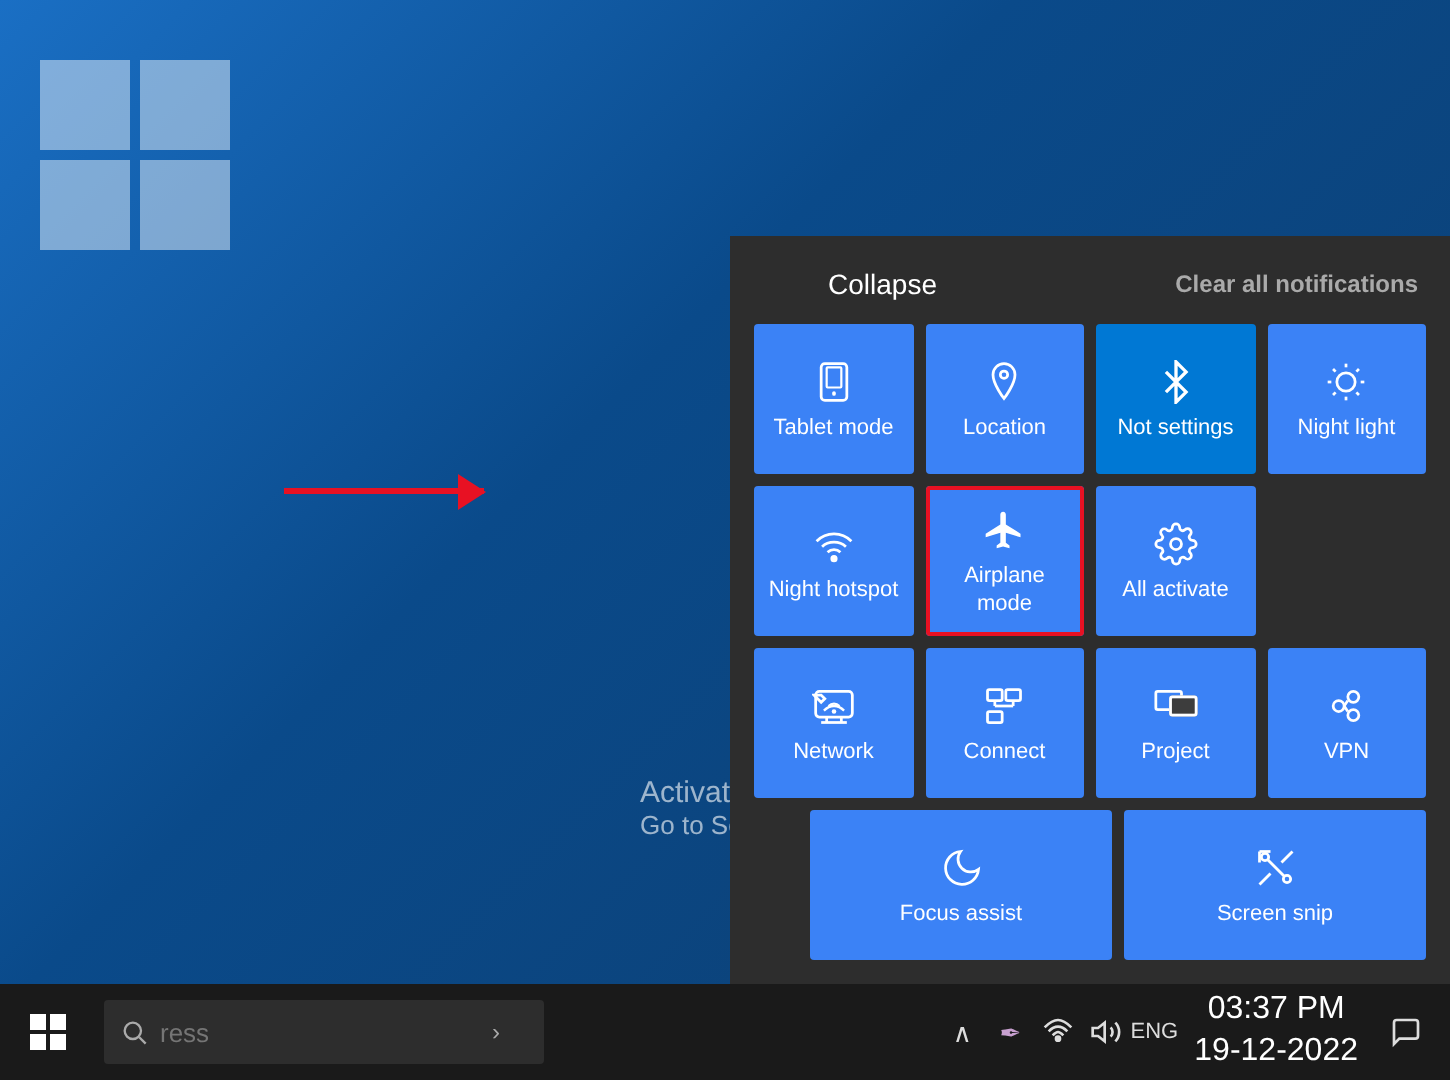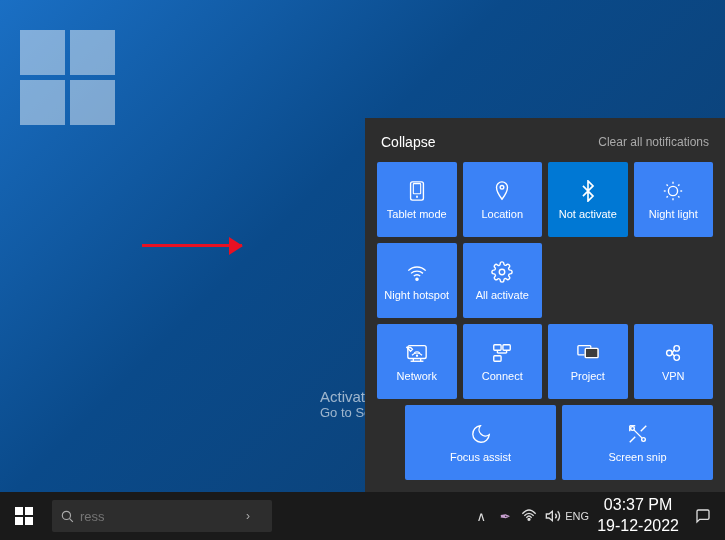--- a/index.html
+++ b/index.html
@@ -118,32 +118,34 @@
       padding: 16px 12px 12px;
       z-index: 20;
     }
 
     .ac-header {
       display: flex;
       justify-content: space-between;
       align-items: center;
       margin-bottom: 12px;
       padding: 0 4px;
+      margin-left: 33px;
     }
 
     .ac-collapse {
       color: #fff;
       font-size: 14px;
       cursor: pointer;
     }
 
     .ac-clear {
       color: #aaa;
       font-size: 12px;
       cursor: pointer;
+      font-weight: bold;
     }
 
     
     .qa-grid {
       display: grid;
       grid-template-columns: repeat(4, 1fr);
       gap: 6px;
       margin-bottom: 6px;
     }
 
@@ -299,21 +301,21 @@
       </div>
       <span class="qa-tile-label">Location</span>
     </div>
 
     <div class="qa-tile active">
       <div class="qa-tile-icon">
         <svg class="icon-svg" viewBox="0 0 24 24" stroke="white" fill="none">
           <polyline points="6.5,17.5 17.5,6.5 12,1 12,23 17.5,17.5 6.5,6.5" stroke="white" fill="none" stroke-width="1.8"></polyline>
         </svg>
       </div>
-      <span class="qa-tile-label">Not activate</span>
+      <span class="qa-tile-label">Not settings</span>
     </div>
 
     <div class="qa-tile">
       <div class="qa-tile-icon">
         <svg class="icon-svg" viewBox="0 0 24 24">
           <circle cx="12" cy="12" r="5" stroke="white" fill="none" stroke-width="1.5"></circle>
           <line x1="12" y1="2" x2="12" y2="4" stroke="white" stroke-width="1.5"></line>
           <line x1="12" y1="20" x2="12" y2="22" stroke="white" stroke-width="1.5"></line>
           <line x1="2" y1="12" x2="4" y2="12" stroke="white" stroke-width="1.5"></line>
           <line x1="20" y1="12" x2="22" y2="12" stroke="white" stroke-width="1.5"></line>
@@ -335,20 +337,28 @@
         <svg class="icon-svg" viewBox="0 0 24 24">
           <path d="M8.5 16.5c.9-.9 2.1-1.5 3.5-1.5s2.6.6 3.5 1.5" stroke="white" fill="none" stroke-width="1.5"></path>
           <path d="M5.5 13.5c1.7-1.7 4-2.5 6.5-2.5s4.8.9 6.5 2.5" stroke="white" fill="none" stroke-width="1.5"></path>
           <path d="M2.5 10.5C5 8 8.3 6.5 12 6.5s7 1.5 9.5 4" stroke="white" fill="none" stroke-width="1.5"></path>
           <circle cx="12" cy="20" r="1.2" fill="white"></circle>
         </svg>
       </div>
       <span class="qa-tile-label">Night hotspot</span>
     </div>
 
+    <div class="qa-tile highlighted">
+      <div class="qa-tile-icon">
+        <svg class="icon-svg" viewBox="0 0 24 24">
+          <path d="M21 16v-2l-8-5V3.5c0-.83-.67-1.5-1.5-1.5S10 2.67 10 3.5V9l-8 5v2l8-2.5V19l-2 1.5V22l3.5-1 3.5 1v-1.5L13 19v-5.5l8 2.5z" fill="white" stroke="none"></path>
+        </svg>
+      </div>
+      <span class="qa-tile-label">Airplane mode</span>
+    </div>
 
 
     <div class="qa-tile">
       <div class="qa-tile-icon">
         <svg class="icon-svg" viewBox="0 0 24 24">
           <circle cx="12" cy="12" r="3" stroke="white" fill="none" stroke-width="1.5"></circle>
           <path d="M19.4 15a1.65 1.65 0 0 0 .33 1.82l.06.06a2 2 0 0 1-2.83 2.83l-.06-.06a1.65 1.65 0 0 0-1.82-.33 1.65 1.65 0 0 0-1 1.51V21a2 2 0 0 1-4 0v-.09A1.65 1.65 0 0 0 9 19.4a1.65 1.65 0 0 0-1.82.33l-.06.06a2 2 0 0 1-2.83-2.83l.06-.06A1.65 1.65 0 0 0 4.68 15a1.65 1.65 0 0 0-1.51-1H3a2 2 0 0 1 0-4h.09A1.65 1.65 0 0 0 4.6 9a1.65 1.65 0 0 0-.33-1.82l-.06-.06a2 2 0 0 1 2.83-2.83l.06.06A1.65 1.65 0 0 0 9 4.68a1.65 1.65 0 0 0 1-1.51V3a2 2 0 0 1 4 0v.09a1.65 1.65 0 0 0 1 1.51 1.65 1.65 0 0 0 1.82-.33l.06-.06a2 2 0 0 1 2.83 2.83l-.06.06A1.65 1.65 0 0 0 19.4 9a1.65 1.65 0 0 0 1.51 1H21a2 2 0 0 1 0 4h-.09a1.65 1.65 0 0 0-1.51 1z" stroke="white" fill="none" stroke-width="1.5"></path>
         </svg>
       </div>
       <span class="qa-tile-label">All activate</span>

